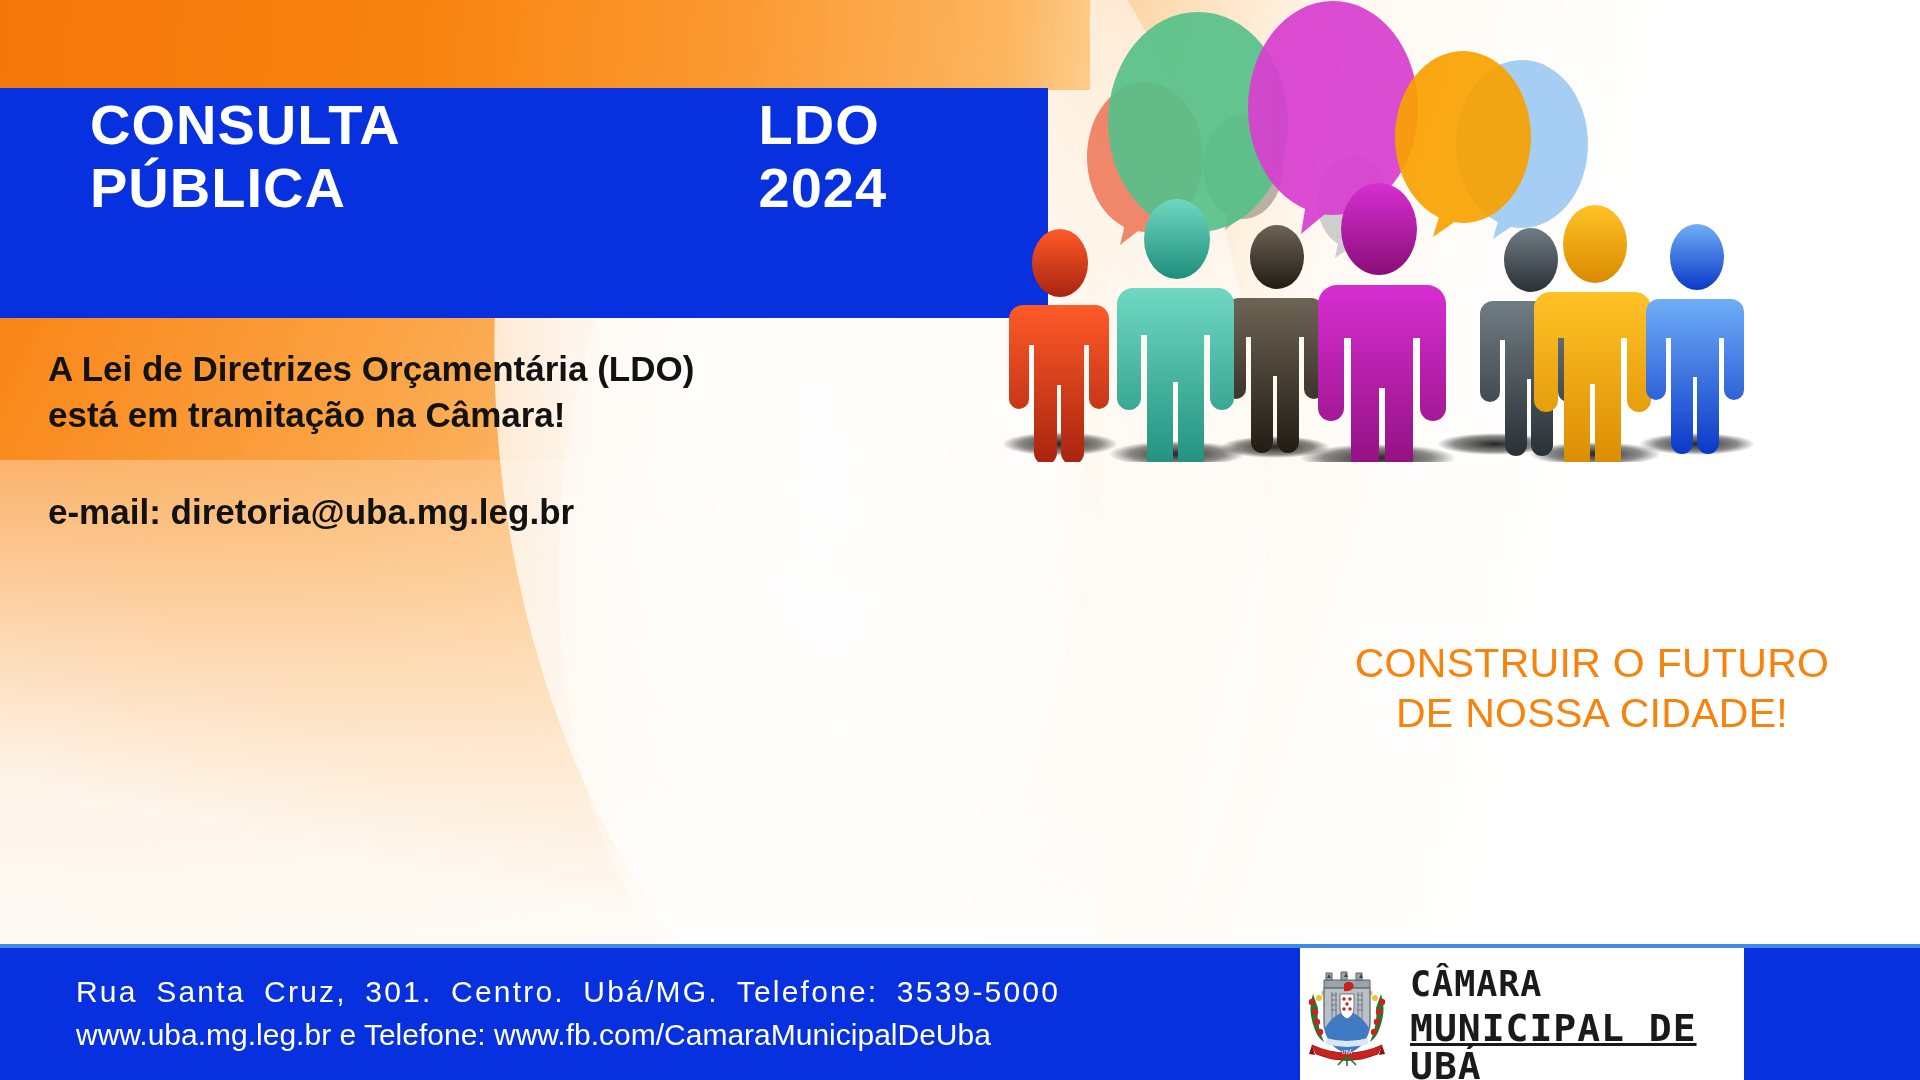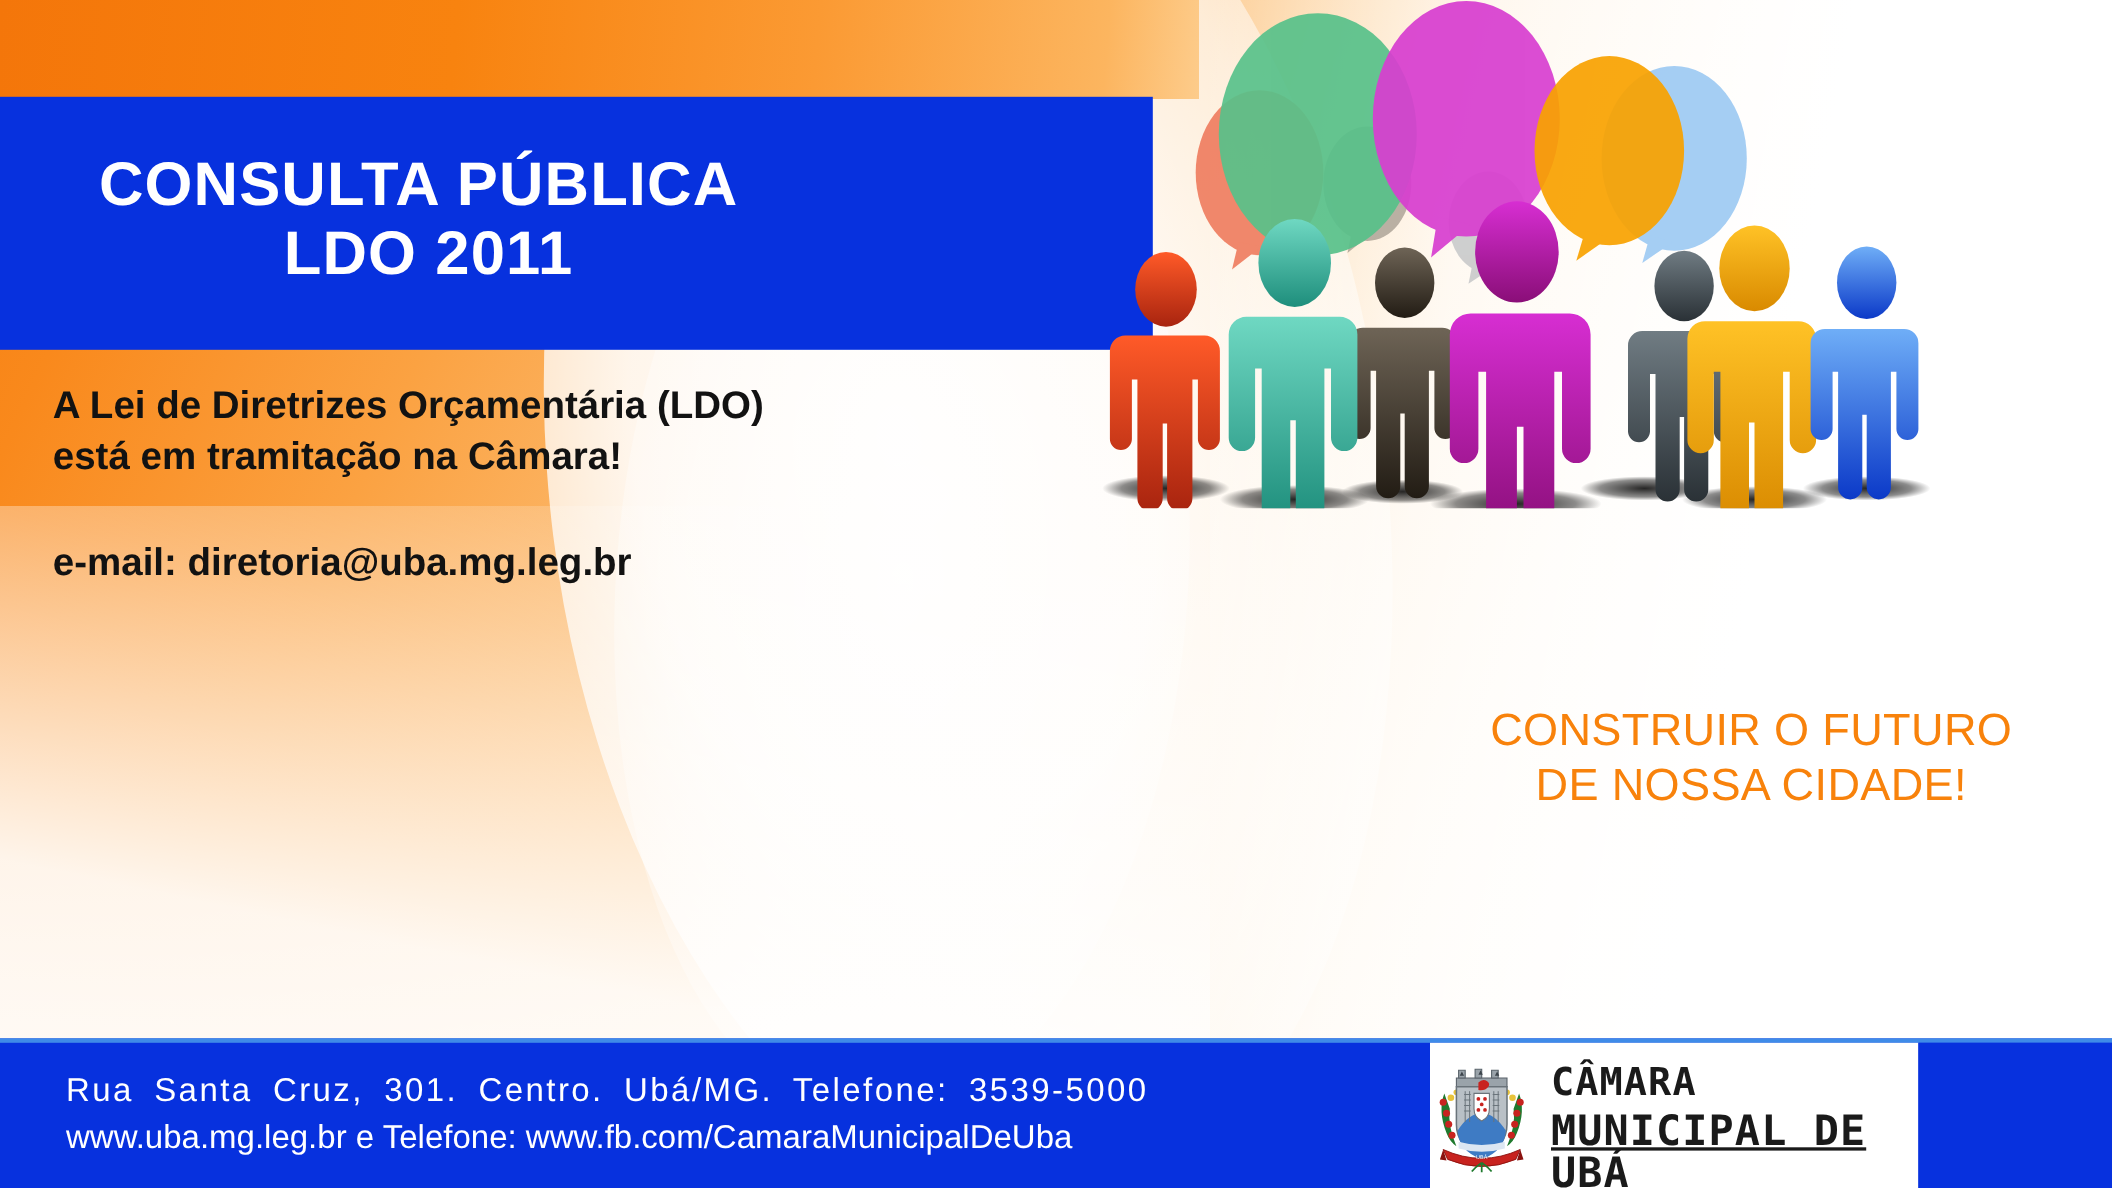--- a/index.html
+++ b/index.html
@@ -52,21 +52,21 @@
   }
   .bg-topstripe{
     position:absolute;left:0;top:0;width:1090px;height:90px;
     background:linear-gradient(95deg,#F4760A 0%,#F8830F 38%,#FB9A33 68%,#FCB55F 92%,rgba(253,200,130,0.9) 100%);
   }
 
   
   .headline-banner{
     position:absolute;left:0;top:88px;width:1048px;height:230px;
     background:#0731DE;
-    display:flex;flex-direction:column;justify-content:center;
+    display:flex;flex-direction:row;justify-content:center;
     box-sizing:border-box;padding:6px 60px 14px 90px;
   }
   .headline-line{
     color:#ffffff;font-weight:bold;letter-spacing:1px;
     font-size:56px;line-height:1.12;
     font-family:"Liberation Sans", sans-serif;
   }
   .headline-line.l1{text-align:left;padding-left:0;}
   .headline-line.l2{text-align:left;padding-left:168px;}
 
@@ -98,21 +98,21 @@
   .illo svg{display:block;width:100%;height:100%;}
 
   
   .footer{
     position:absolute;left:0;bottom:0;width:1920px;height:136px;
     background:#0731DE;border-top:4px solid #3F8BE8;box-sizing:border-box;
     display:flex;align-items:stretch;
   }
   .footer-text{
     flex:0 0 1300px;display:flex;flex-direction:column;justify-content:center;
-    padding-left:60px;box-sizing:border-box;
+    padding-left:76px;box-sizing:border-box;
   }
   .footer-line{
     color:#ffffff;font-size:30px;line-height:1.42;white-space:nowrap;
     font-family:"Liberation Sans Narrow","Liberation Sans",sans-serif;
     font-stretch:condensed;
   }
   .footer-line.l1{letter-spacing:2.2px;word-spacing:8px;}
   .footer-line.l2{letter-spacing:0px;}
   .footer-logo-panel{
     flex:0 0 444px;background:#ffffff;
@@ -138,21 +138,21 @@
 
   <div class="bg-base"></div>
   <div class="bg-swoosh"></div>
   <div class="bg-swoosh2"></div>
   <div class="bg-rightwhite"></div>
   <div class="bg-bottomwhite"></div>
   <div class="bg-topstripe"></div>
 
   <div class="headline-banner">
     <div class="headline-line l1">CONSULTA PÚBLICA</div>
-    <div class="headline-line l2">LDO 2011</div>
+    <div class="headline-line l2">LDO 2024</div>
   </div>
 
   <div class="body-copy">
     <p class="body-par p1">
       <span class="ln">A Lei de Diretrizes Orçamentária (LDO)</span>
       <span class="ln">está em tramitação na Câmara!</span>
     </p>
     <p class="body-par p2">
       <span class="ln">e-mail: diretoria@uba.mg.leg.br</span>
     </p>

